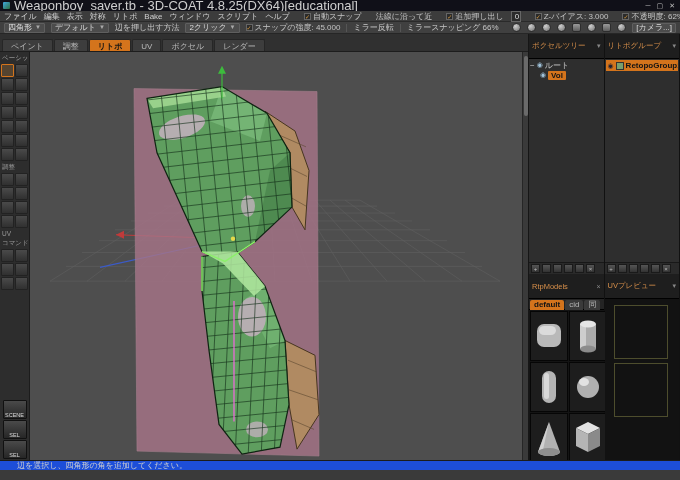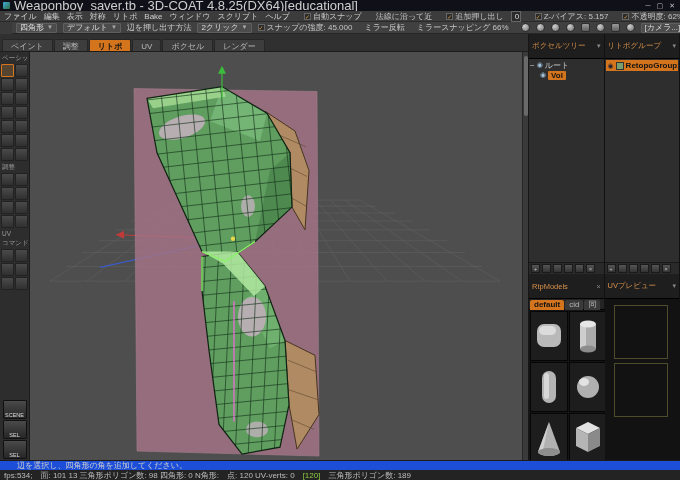--- a/index.html
+++ b/index.html
@@ -17,21 +17,21 @@
   .menubar{height:11px;background:#3c3c3c;border-bottom:1px solid #2a2a2a;display:flex;align-items:center;
            padding:0 4px;gap:7px;white-space:nowrap;flex:0 0 auto;}
   .menuitem{color:#cfcfcf;}
   .sep{width:1px;height:8px;background:#555;}
   .chk{display:inline-block;width:7px;height:7px;background:#2b2b2b;border:1px solid #666;color:#d89a3e;
        font-size:6px;line-height:6px;text-align:center;margin-right:2px;}
   .opt{display:flex;align-items:center;color:#c4c4c4;}
   .numfield{background:#2b2b2b;border:1px solid #666;padding:0 3px;min-width:10px;text-align:center;color:#ddd;}
   
   .toolbar{height:12px;background:#404040;border-bottom:1px solid #262626;display:flex;align-items:center;
-           padding:0 4px;gap:6px;white-space:nowrap;flex:0 0 auto;margin-left:12px;}
+           padding:0 4px;gap:6px;white-space:nowrap;flex:0 0 auto;}
   .drop{background:#4c4c4c;border:1px solid #5f5f5f;padding:0 3px;height:10px;line-height:9px;display:flex;
         align-items:center;gap:3px;color:#ddd;border-radius:1px;}
   .drop .arr{font-size:6px;color:#aaa;}
   .ticon{width:9px;height:9px;border-radius:50%;background:radial-gradient(circle at 35% 30%,#cfcfcf,#6e6e6e);
          border:1px solid #2d2d2d;flex:0 0 auto;}
   .ticon.sq{border-radius:2px;background:linear-gradient(#9a9a9a,#5d5d5d);}
   
   .main{flex:1;display:flex;min-height:0;}
   .leftcol{flex:1;display:flex;flex-direction:column;min-width:0;}
   .tabstrip{height:18px;background:#303030;border-bottom:1px solid #1d1d1d;display:flex;align-items:flex-end;
@@ -126,21 +126,21 @@
     <span class="sep"></span>
     <span class="opt">
       <span class="chk">✓</span>
       <span>追加押し出し</span>
     </span>
     <span class="numfield">0</span>
     <span class="sep"></span>
     <span class="opt">
       <span class="chk">✓</span>
       <span>Z-バイアス:</span>&nbsp;
-      <span>5.157</span>
+      <span>3.000</span>
     </span>
     <span class="sep"></span>
     <span class="opt">
       <span class="chk">✓</span>
       <span>不透明度:</span>&nbsp;
       <span>62%</span>
     </span>
 
   </div>
 
@@ -516,22 +516,15 @@
           </div>
         </div>
       </div>
     </div>
   </div>
 
   <div class="statusbar">
     <div class="hintline">
       <span>辺を選択し、四角形の角を追加してください。</span>
     </div>
-    <div class="statline">
-      <span>fps:534;</span>
-      <span>面: 101 13  三角形ポリゴン数: 98  四角形: 0 N角形:</span>
-      <span>点: 120   UV-verts: 0</span>
-      <span class="hl">[120]</span>
-      <span>三角形ポリゴン数: 189</span>
-    </div>
   </div>
 
 </div>
 
 </body></html>

